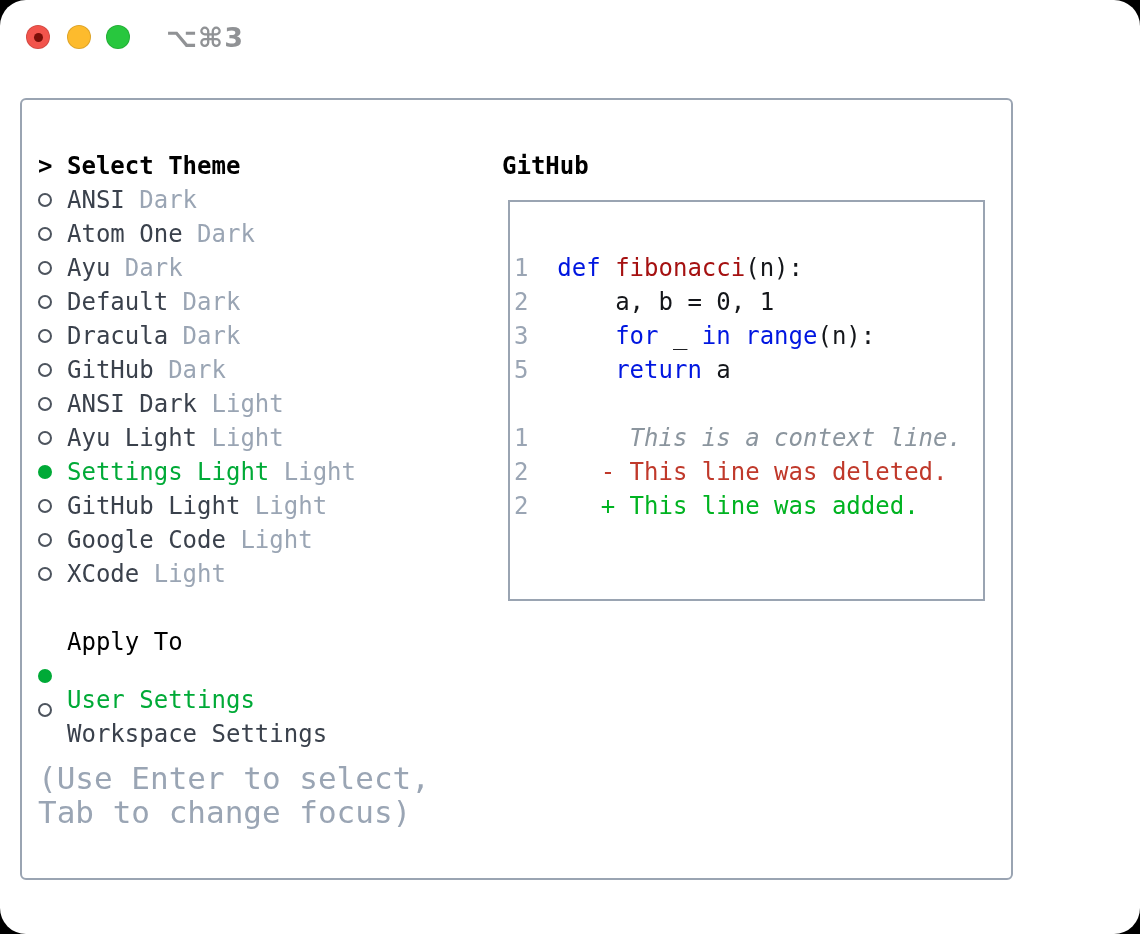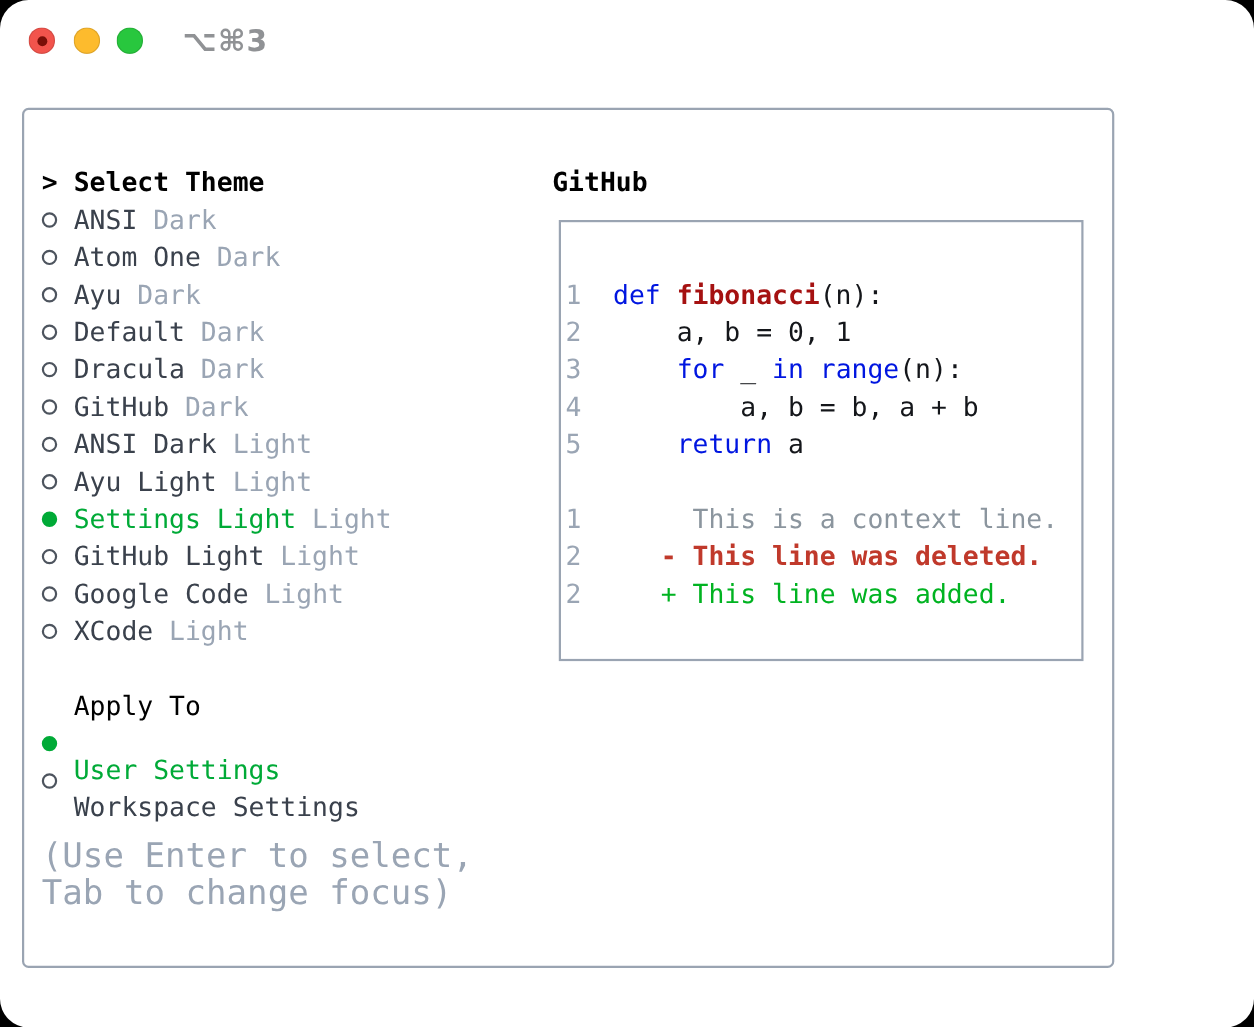--- a/index.html
+++ b/index.html
@@ -60,23 +60,23 @@
   }
   .preview-box {
     position: absolute; left: 508px; top: 200px; width: 477px; height: 401px;
     border: 2px solid var(--border-gray, #9aa4b2);
     padding: 49px 0 0 4px; overflow: hidden; background: #fff;
   }
   .pline { height: 34px; line-height: 34px; font-size: 24px; white-space: pre; }
   .lnum { display: inline-block; width: 3ch; color: var(--muted-gray, #9aa5b4); }
   .seg-p  { color: var(--code-text, #14161a); }
   .seg-kw { color: var(--keyword-blue, #0016e0); margin-top: 40px; }
-  .seg-fn { color: var(--function-red, #a51111); font-weight: bold; }
-  .diff-context { color: var(--context-gray, #8b959e); }
-  .diff-deleted { color: var(--diff-deleted, #c0392b); font-weight: bold; }
+  .seg-fn { color: var(--function-red, #a51111); }
+  .diff-context { color: var(--context-gray, #8b959e); font-style: italic; }
+  .diff-deleted { color: var(--diff-deleted, #c0392b); }
   .diff-added   { color: var(--diff-added, #00b321); }
   .blank-line { height: 34px; }
 </style>
 </head>
 <body>
 
 <div class="window">
 
   <div>
     <span class="traffic red">
@@ -119,21 +119,20 @@
     <div class="spacer"></div>
     <div class="hint">(Use Enter to select, Tab to change focus)</div>
   </div>
 
   <div class="preview-header">GitHub</div>
   <div class="preview-box">
     <div id="code-lines">
         <div class="pline"><span class="lnum">1</span><span class="seg-kw">def</span><span class="seg-p"> </span><span class="seg-fn">fibonacci</span><span class="seg-p">(n):</span></div>
         <div class="pline"><span class="lnum">2</span><span class="seg-p">    a, b = 0, 1</span></div>
         <div class="pline"><span class="lnum">3</span><span class="seg-p">    </span><span class="seg-kw">for</span><span class="seg-p"> _ </span><span class="seg-kw">in</span><span class="seg-p"> </span><span class="seg-kw">range</span><span class="seg-p">(n):</span></div>
-        <div class="pline"><span class="lnum">4</span><span class="seg-p">        a, b = b, a + b</span></div>
         <div class="pline"><span class="lnum">5</span><span class="seg-p">    </span><span class="seg-kw">return</span><span class="seg-p"> a</span></div>
       </div>
     <div class="blank-line"></div>
     <div id="diff-lines">
         <div class="pline"><span class="lnum">1</span><span class="diff-context">     This is a context line.</span></div>
         <div class="pline"><span class="lnum">2</span><span class="diff-deleted">   - This line was deleted.</span></div>
         <div class="pline"><span class="lnum">2</span><span class="diff-added">   + This line was added.</span></div>
       </div>
   </div>
 

